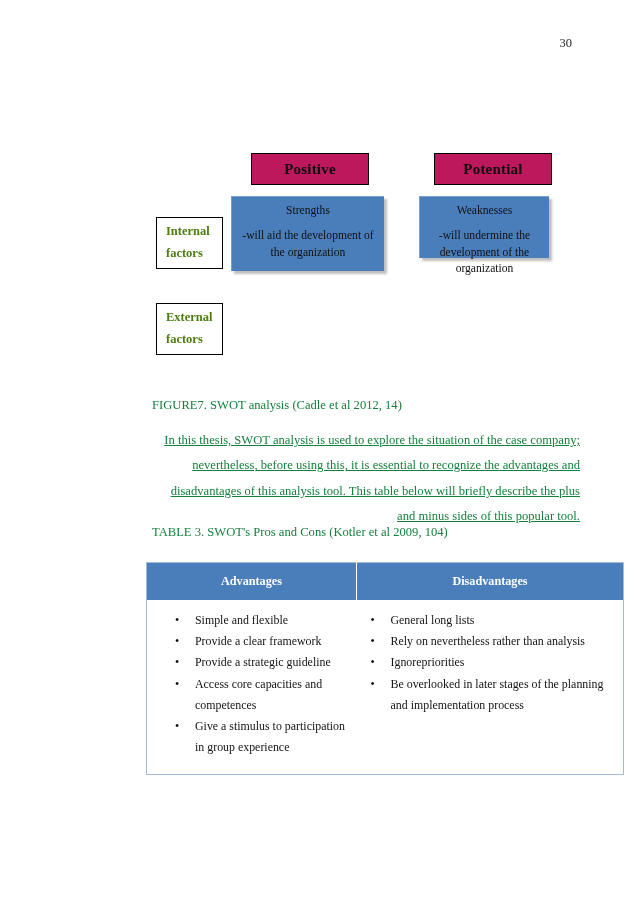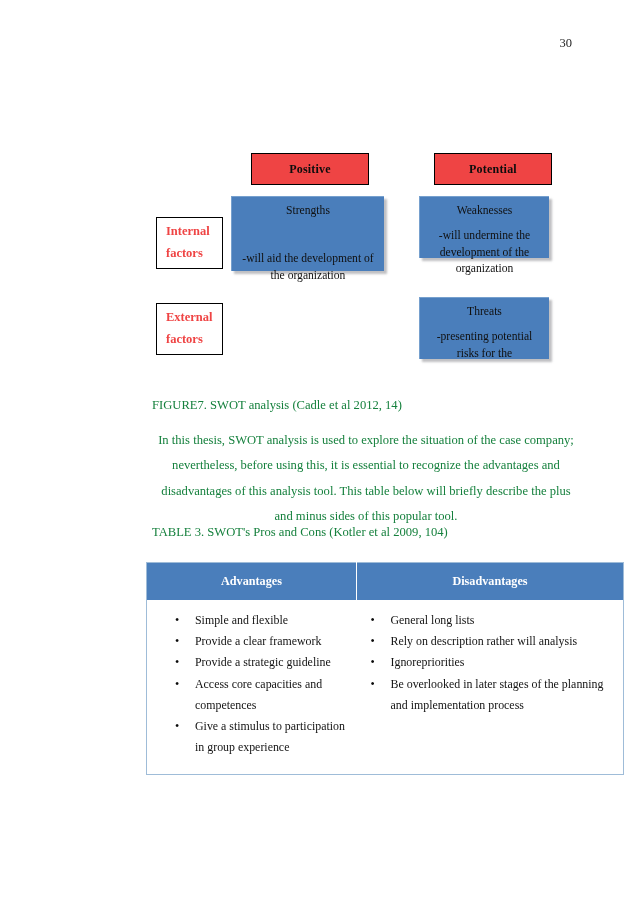--- a/index.html
+++ b/index.html
@@ -30,47 +30,47 @@
     position: absolute;
     left: 0;
     top: 0;
     width: 638px;
     height: 380px;
   }
 
   .hdr-box {
     position: absolute;
     border: 1.2px solid #000000;
-    background: #ef4444;
+    background: #be185d;
     box-sizing: border-box;
     display: flex;
     align-items: center;
     justify-content: center;
     font-weight: bold;
-    font-size: 12px;
+    font-size: 15px;
     letter-spacing: .2px;
     color: #0d0d0d;
   }
   .hdr-positive  { left: 251px; top: 153px; width: 118px; height: 32px; }
   .hdr-potential { left: 434px; top: 153px; width: 118px; height: 32px; }
 
   .side-box {
     position: absolute;
     border: 1.2px solid #000000;
     background: #ffffff;
     box-sizing: border-box;
     display: flex;
     flex-direction: column;
     align-items: flex-start;
     justify-content: center;
     padding-left: 9px;
     font-weight: bold;
     font-size: 12.5px;
     line-height: 1.75;
-    color: #ef4444;
+    color: #4d7c0f;
   }
   .side-internal { left: 156px; top: 217px; width: 67px; height: 52px; }
   .side-external { left: 156px; top: 303px; width: 67px; height: 52px; }
 
   .quad {
     position: absolute;
     background: #4a7ebb;
     box-sizing: border-box;
     border-top: 1px solid #76a0ce;
     border-left: 1px solid #76a0ce;
@@ -81,35 +81,35 @@
     justify-content: flex-start;
     padding-top: 6px;
     color: #101010;
     font-size: 11.6px;
     line-height: 1.42;
     text-align: center;
   }
   .quad .q-title { margin-bottom: 9px; }
   .quad .q-body  { padding: 0 6px; }
 
-  .quad-strengths     { left: 231px; top: 196px; width: 153px; height: 75px; gap: 23px; }
+  .quad-strengths     { left: 231px; top: 196px; width: 153px; height: 75px; }
   .quad-weaknesses    { left: 419px; top: 196px; width: 130px; height: 62px; }
   .quad-opportunities { left: 231px; top: 297px; width: 153px; height: 62px; }
   .quad-threats       { left: 419px; top: 297px; width: 130px; height: 62px; }
 
   
   .doc-text {
     position: absolute;
     left: 152px;
     width: 428px;
     font-size: 12.6px;
     color: #15803d;
   }
   .fig-caption  { top: 398px; }
-  .body-para    { top: 428px; line-height: 2.02; text-align: center; }
+  .body-para    { top: 428px; line-height: 2.02; text-align: right; text-decoration: underline; }
   .tbl-caption  { top: 525px; }
 
   
   .pros-cons-table {
     position: absolute;
     left: 146px;
     top: 562px;
     width: 478px;
     border: 1px solid #9fbcd8;
     border-collapse: collapse;
@@ -184,24 +184,20 @@
     <span class="q-title">Strengths</span>
     <span class="q-body">-will aid the development of the organization</span>
   </div>
 
   <div class="quad quad-weaknesses">
     <span class="q-title">Weaknesses</span>
     <span class="q-body">-will undermine the development of the organization</span>
   </div>
 
 
-  <div class="quad quad-threats">
-    <span class="q-title">Threats</span>
-    <span class="q-body">-presenting potential risks for the</span>
-  </div>
 </div>
 
 <div class="doc-text fig-caption">FIGURE7. SWOT analysis (Cadle et al 2012, 14)</div>
 <div class="doc-text body-para">In this thesis, SWOT analysis is used to explore the situation of the case company; nevertheless, before using this, it is essential to recognize the advantages and disadvantages of this analysis tool. This table below will briefly describe the plus and minus sides of this popular tool.</div>
 <div class="doc-text tbl-caption">TABLE 3. SWOT's Pros and Cons (Kotler et al 2009, 104)</div>
 
 <table class="pros-cons-table">
   <thead>
     <tr>
       <th class="col-adv">Advantages</th>
@@ -215,20 +211,20 @@
             <li>Simple and flexible</li>
             <li>Provide a clear framework</li>
             <li>Provide a strategic guideline</li>
             <li>Access core capacities and competences</li>
             <li>Give a stimulus to participation in group experience</li>
           </ul>
       </td>
       <td class="cell-dis">
         <ul>
             <li>General long lists</li>
-            <li>Rely on description rather will analysis</li>
+            <li>Rely on nevertheless rather than analysis</li>
             <li>Ignorepriorities</li>
             <li>Be overlooked in later stages of the planning and implementation process</li>
           </ul>
       </td>
     </tr>
   </tbody>
 </table>
 
 </body></html>

